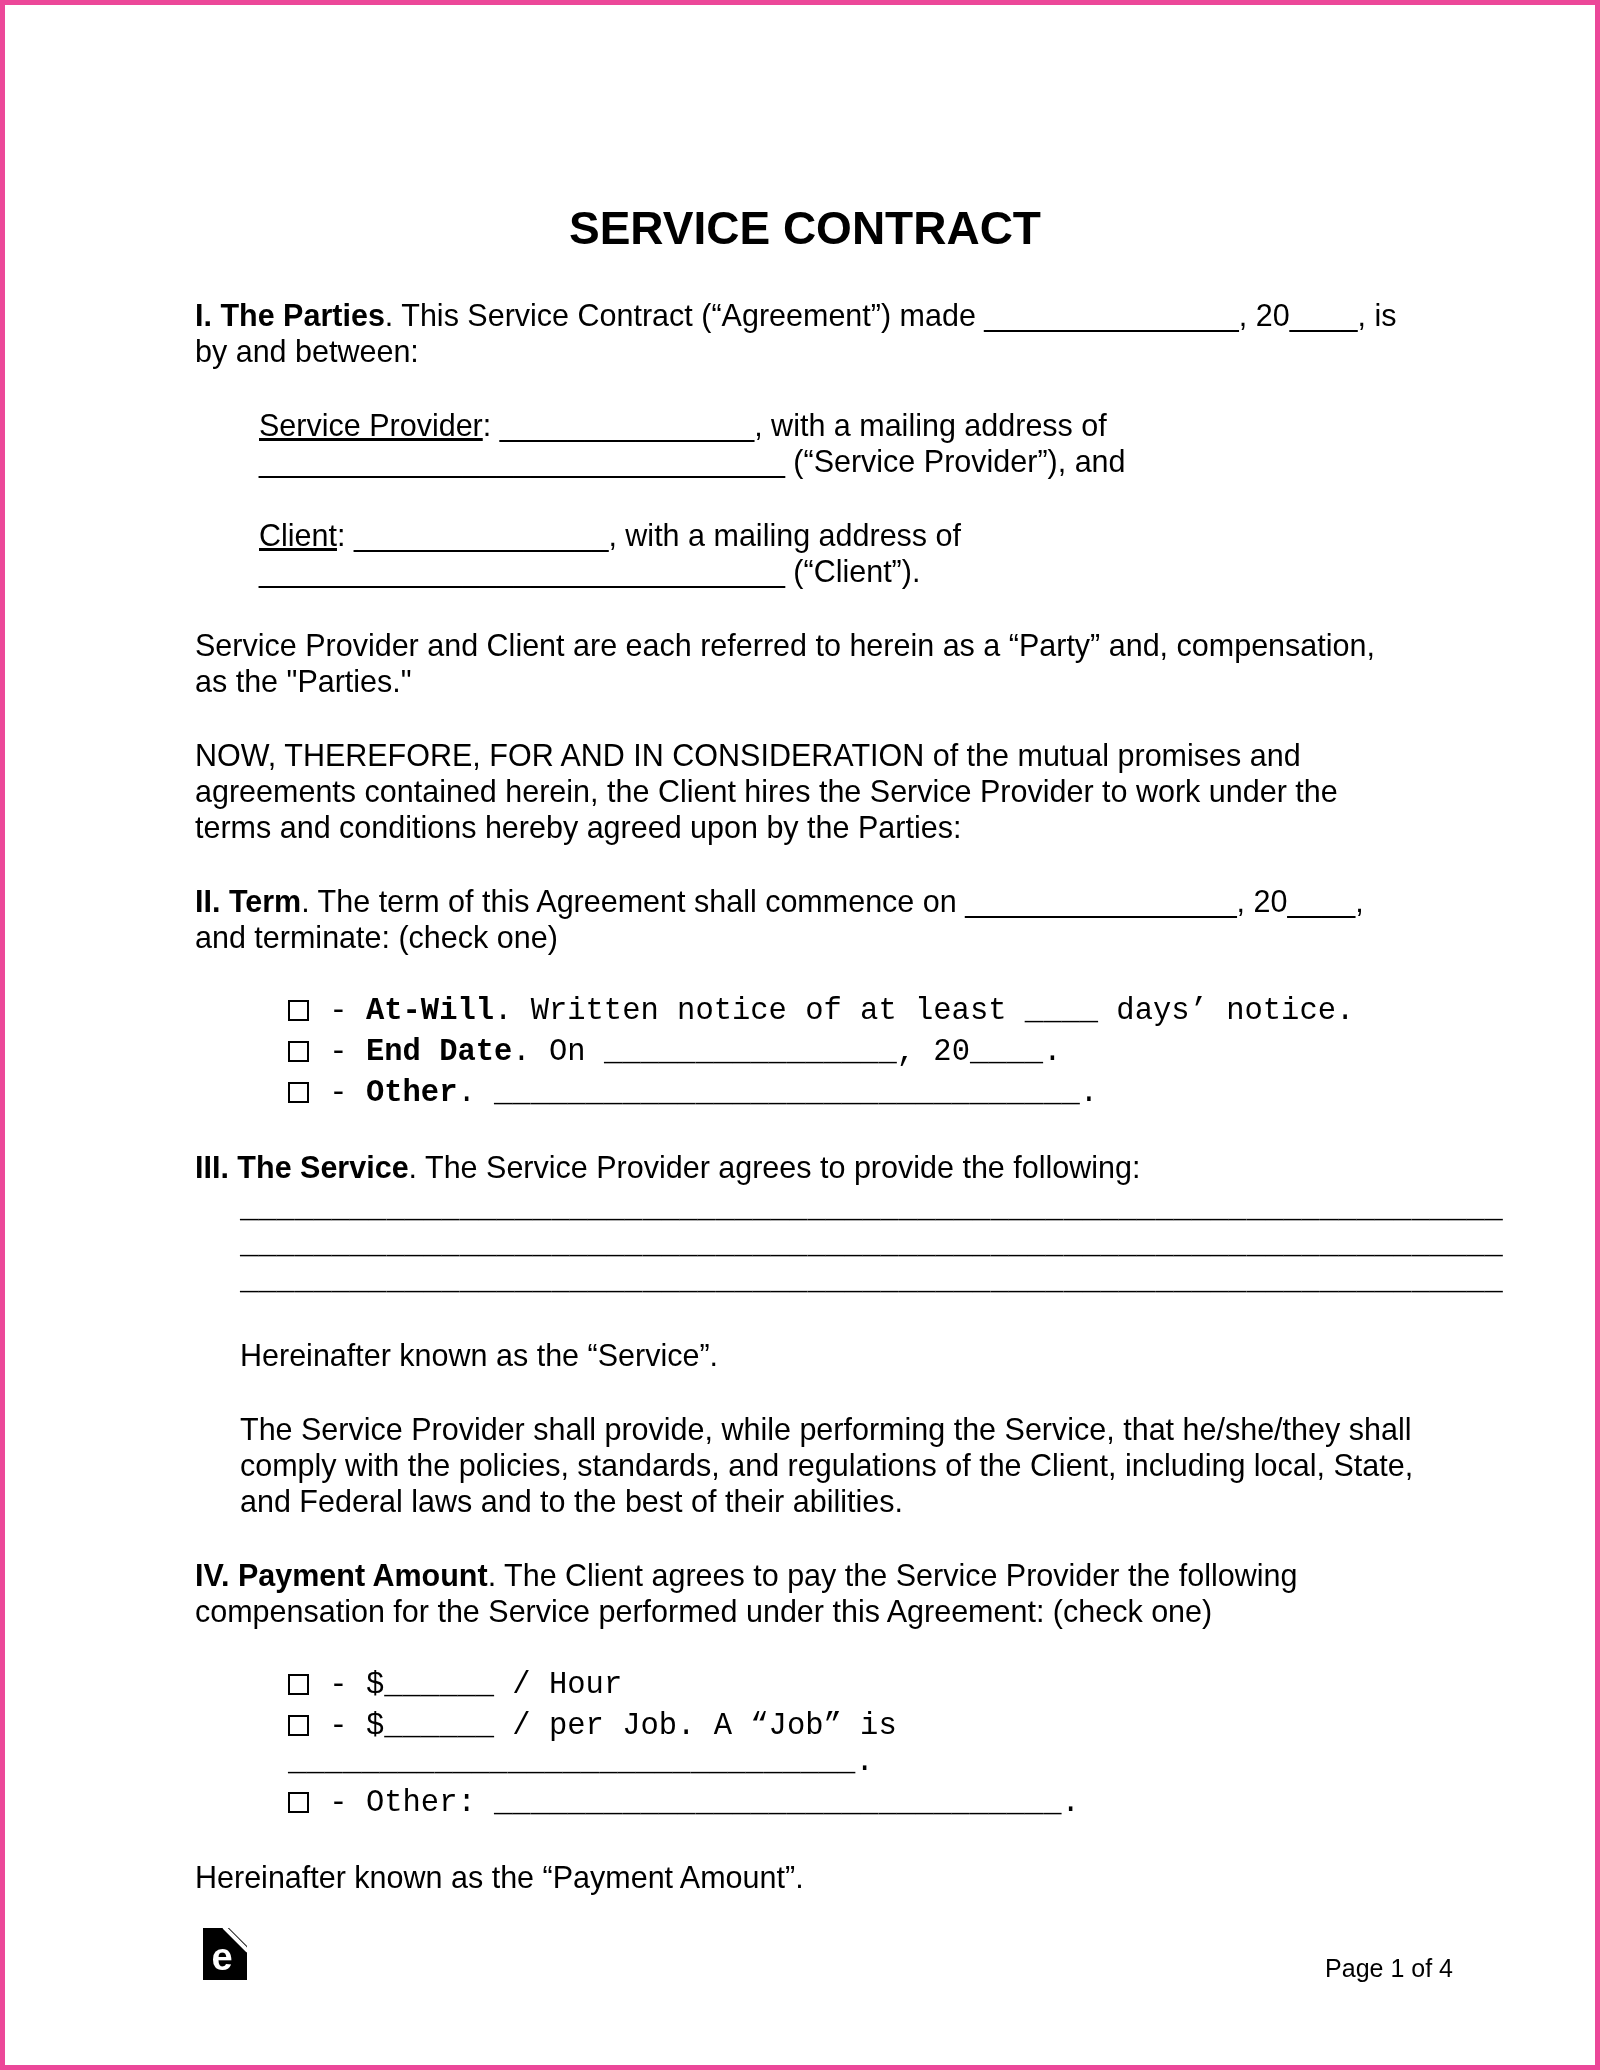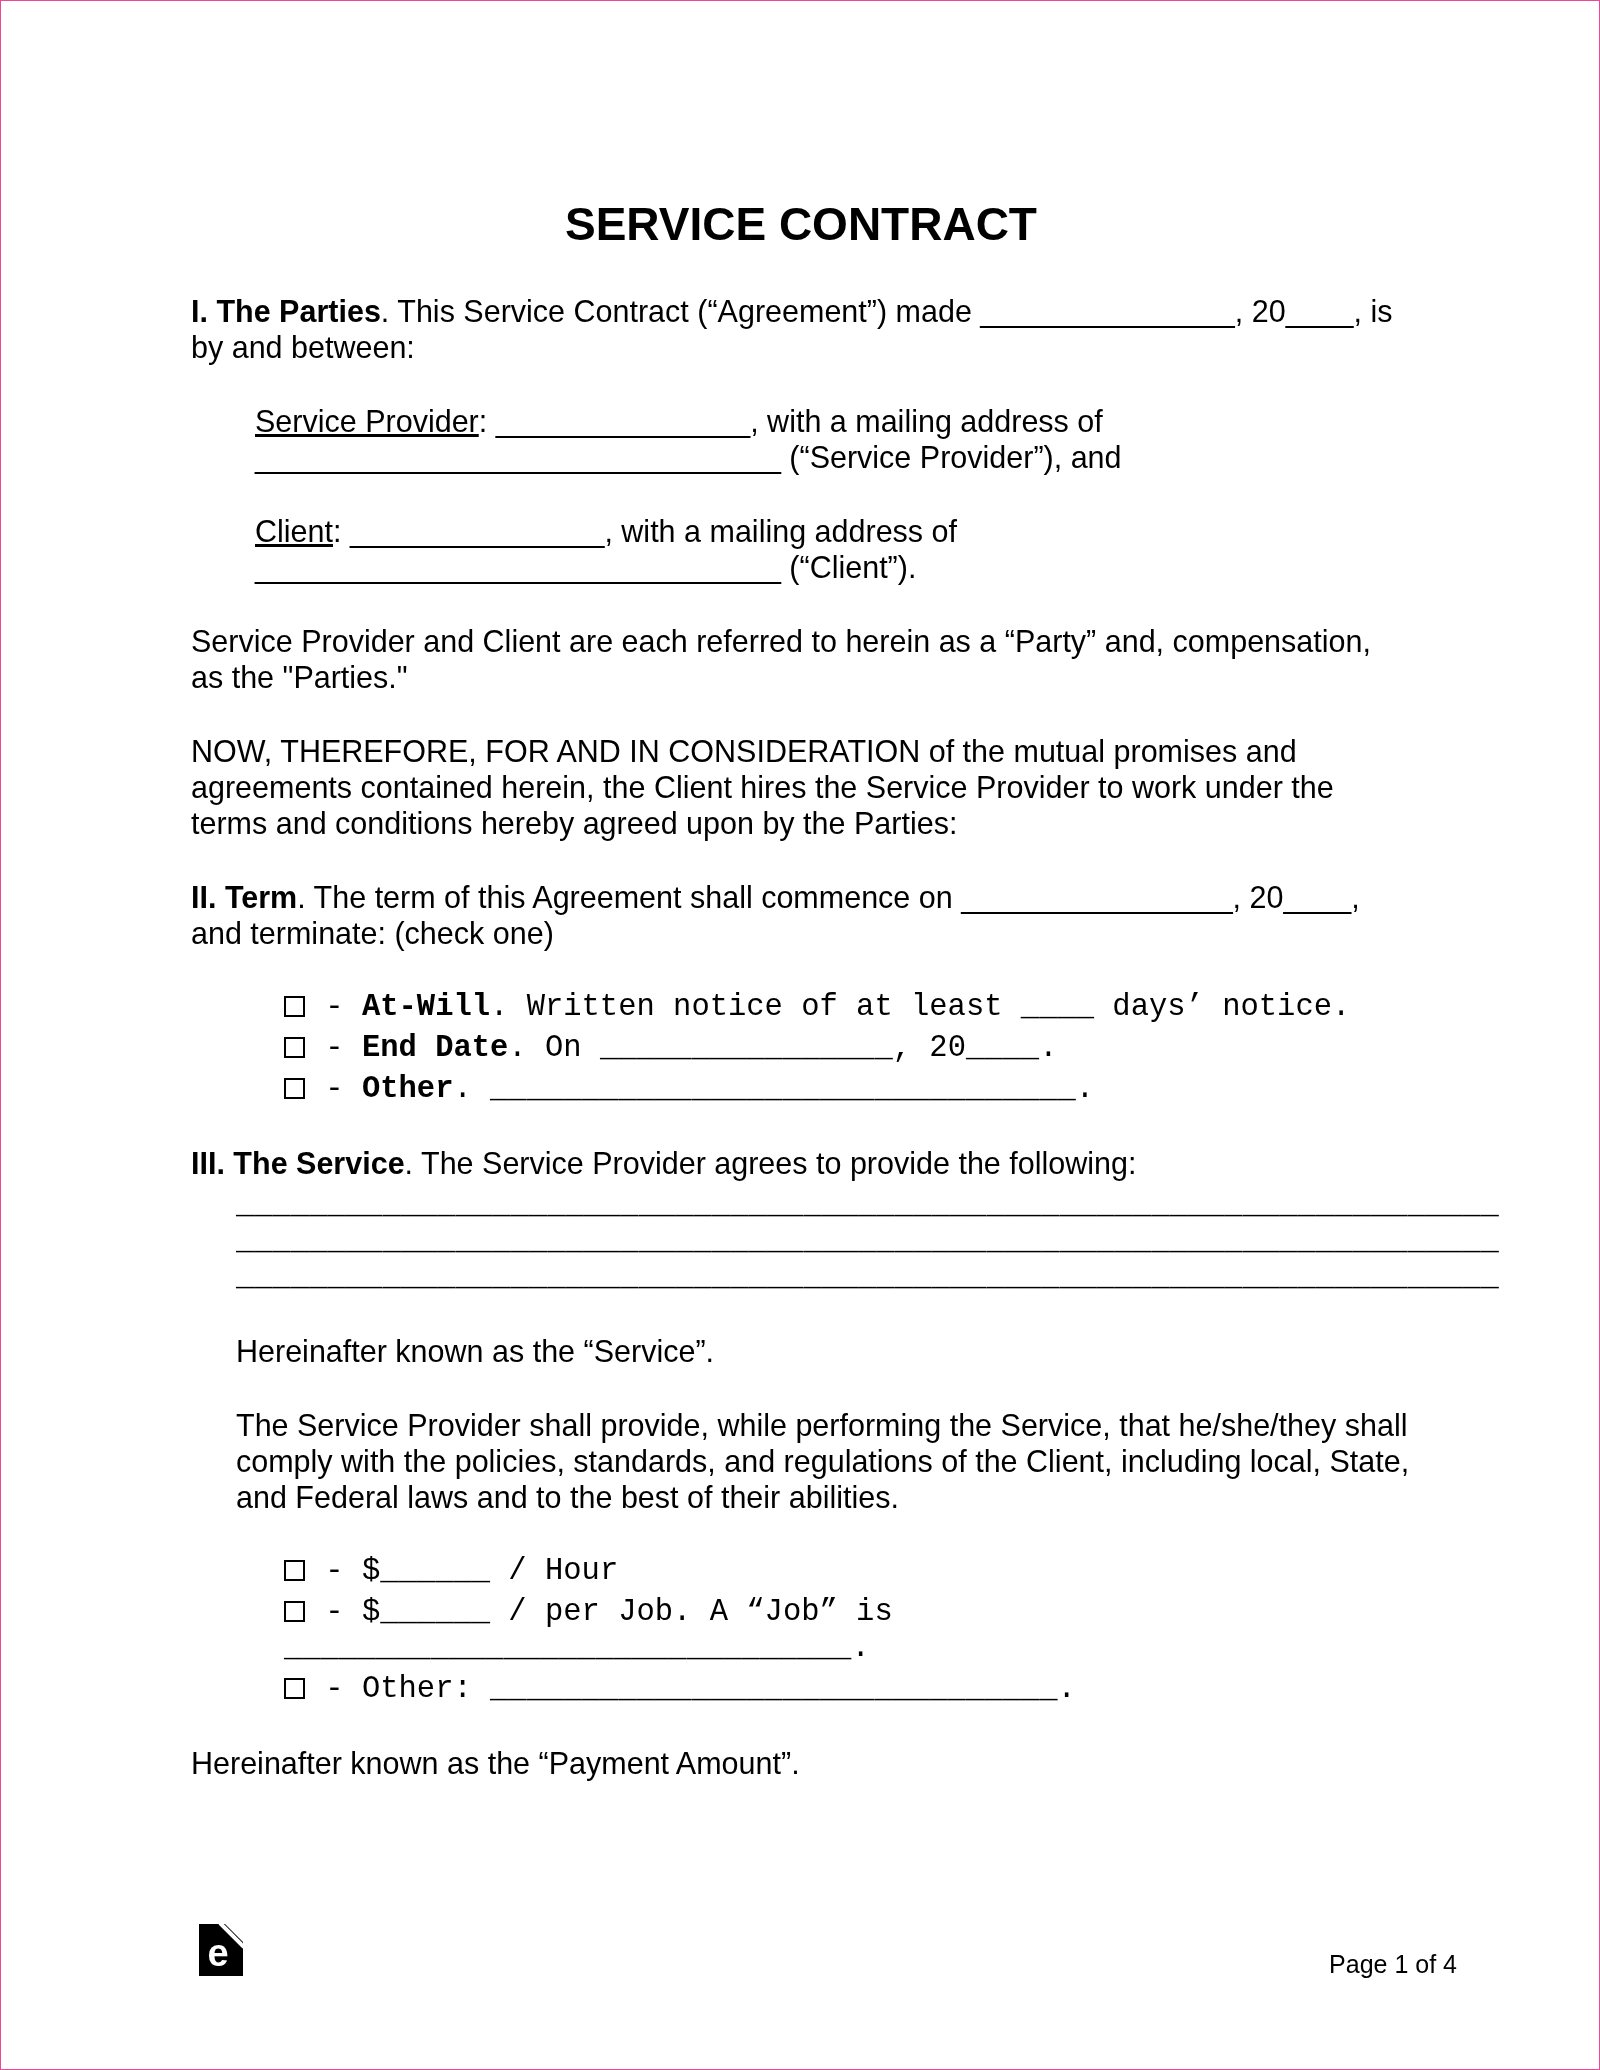--- a/index.html
+++ b/index.html
@@ -1,21 +1,21 @@
 <!DOCTYPE html>
 <html><head>
 <meta charset="utf-8">
 <style>
   html,body{margin:0;padding:0;background:#ffffff;}
   .page{
     position:relative;
     width:1600px;height:2070px;
     background:#ffffff;
     box-sizing:border-box;
-    border:1px solid #ec4899;
+    border:5px solid #ec4899;
     font-family:"Liberation Sans","DejaVu Sans",sans-serif;
     font-size:30.5px;
     line-height:36px;
     color:#000;
     overflow:hidden;
   }
   .content{position:absolute;left:190px;top:0;width:1220px;}
   h1.doc-title{
     font-size:46px;line-height:54px;font-weight:bold;
     text-align:center;letter-spacing:0;
@@ -70,20 +70,21 @@
     <div class="svc-lines">
       <div>_____________________________________________________________________</div>
       <div>_____________________________________________________________________</div>
       <div>_____________________________________________________________________</div>
     </div>
 
     <p class="ind2">Hereinafter known as the “Service”.</p>
 
     <p class="ind2">The Service Provider shall provide, while performing the Service, that he/she/they shall comply with the policies, standards, and regulations of the Client, including local, State, and Federal laws and to the best of their abilities.</p>
 
+    <p><strong>IV. Payment Amount</strong><span>. The Client agrees to pay the Service Provider the following compensation for the Service performed under this Agreement: (check one)</span></p>
 
     <ul class="checklist">
       <li><span class="checkbox"></span><span> - </span><span>$</span><span>______</span><span> / Hour</span></li>
       <li><span class="checkbox"></span><span> - </span><span>$</span><span>______</span><span> / per Job. A “Job” is </span><span>_______________________________</span><span>.</span></li>
       <li><span class="checkbox"></span><span> - </span><span>Other: </span><span>_______________________________</span><span>.</span></li>
     </ul>
 
     <p>Hereinafter known as the “Payment Amount”.</p>
 
   </div>

